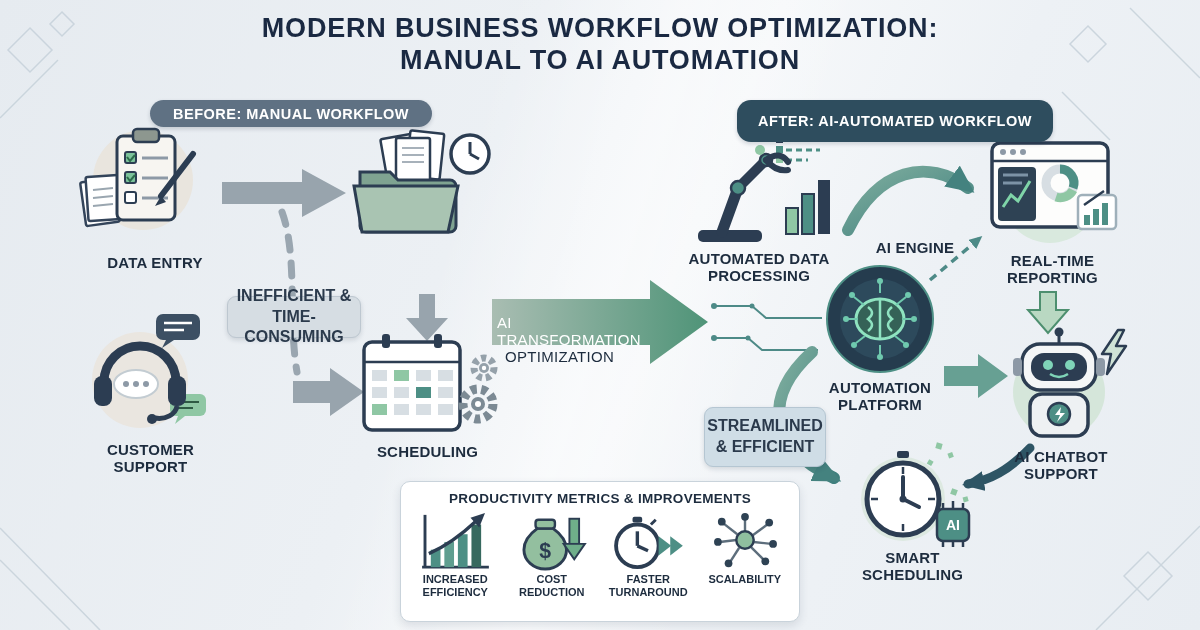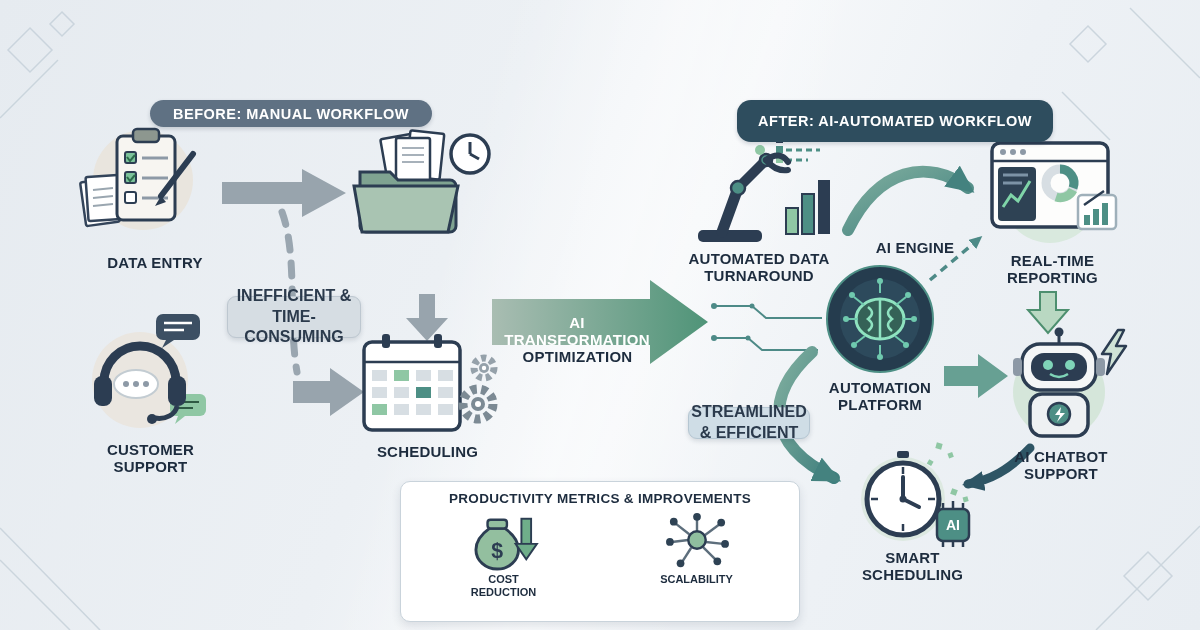--- a/index.html
+++ b/index.html
@@ -18,22 +18,22 @@
     font-size:15px; line-height:1.16; letter-spacing:.2px; white-space:pre-line; }
   .badge { position:absolute; display:flex; align-items:center; justify-content:center;
     color:#ffffff; font-weight:bold; font-size:14.5px; letter-spacing:.5px; border-radius:14px;
     box-shadow:0 2px 4px rgba(20,40,60,.18);margin-top:8px; }
   .badge-before { left:150px; top:92px; width:282px; height:27px; background:#5f7183; }
   .badge-after  { left:737px; top:92px; width:316px; height:42px; background:#2e4d5e; }
   .callout { position:absolute; display:flex; align-items:center; justify-content:center;
     text-align:center; font-weight:bold; font-size:16px; color:#2b3a4c; border-radius:9px;
     line-height:1.3; white-space:pre-line; box-shadow:0 2px 5px rgba(20,40,60,.15); }
   .callout-inefficient { left:227px; top:296px; width:134px; height:42px; background:#d6dde3; border:1px solid #bdc7d0; }
-  .callout-streamlined { left:688px; top:407px; width:122px; height:32px; background:#cfdde6; border:1px solid #b5c6d2; }
-  .arrow-label { position:absolute; text-align:center; font-weight:bold; letter-spacing:.3px; white-space:pre-line; }
+  .callout-streamlined { left:704px; top:407px; width:122px; height:60px; background:#cfdde6; border:1px solid #b5c6d2; }
+  .arrow-label { position:absolute; font-weight:normal; letter-spacing:.3px; white-space:pre-line; }
   .arrow-label-main { left:497px; top:314px; width:160px; font-size:15px; color:#ffffff; }
   .arrow-label-sub  { left:505px; top:348px; width:145px; font-size:15px; color:#1d2c3e; }
   .metrics { position:absolute; left:400px; top:481px; width:400px; height:141px; background:#ffffff;
     border:1.5px solid #c9d3db; border-radius:10px; box-shadow:0 4px 10px rgba(30,50,70,.12); }
   .metrics-title { text-align:center; padding-top:9px; font-weight:bold; font-size:13.5px;
     letter-spacing:.3px; color:#1d2c3e; }
   .metrics-row { display:flex; margin-top:5px; padding:0 6px; }
   .metric { flex:1; display:flex; flex-direction:column; align-items:center; }
   .metric-label { font-weight:bold; font-size:11px; line-height:1.2; text-align:center;
     color:#1d2c3e; white-space:pre-line; margin-top:2px; }
@@ -319,67 +319,96 @@
       <line x1="90" y1="92" x2="90" y2="98"></line>
         <line x1="100" y1="92" x2="100" y2="98"></line>
         <line x1="110" y1="92" x2="110" y2="98"></line>
     </g>
     <rect x="84" y="60" width="32" height="32" rx="6" fill="#4d8f85" stroke="#2c3d52" stroke-width="2.5"></rect>
     <text x="100" y="81" text-anchor="middle" font-size="14" font-weight="bold" fill="#ffffff" font-family="Liberation Sans, sans-serif">AI</text>
     <rect x="98" y="40" width="6" height="6" fill="#8fc7a4" transform="rotate(20 101 43)"></rect>
     <rect x="110" y="48" width="5" height="5" fill="#8fc7a4" transform="rotate(-15 112 50)"></rect>
   </svg>
 
+  <div class="title">MODERN BUSINESS WORKFLOW OPTIMIZATION:
+MANUAL TO AI AUTOMATION</div>
 
   <div class="badge badge-before">BEFORE: MANUAL WORKFLOW</div>
   <div class="badge badge-after">AFTER: AI-AUTOMATED WORKFLOW</div>
 
   <div class="label" style="left:85px;top:254px;width:140px">DATA ENTRY</div>
   <div class="label" style="left:78px;top:441px;width:145px">CUSTOMER
 SUPPORT</div>
   <div class="label" style="left:355px;top:443px;width:145px">SCHEDULING</div>
 
   <div class="callout callout-inefficient">INEFFICIENT &amp;
 TIME-CONSUMING</div>
 
   <div class="arrow-label arrow-label-main">AI TRANSFORMATION</div>
   <div class="arrow-label arrow-label-sub">OPTIMIZATION</div>
 
   <div class="label" style="left:680px;top:250px;width:158px">AUTOMATED DATA
-TURNAROUND</div>
+PROCESSING</div>
   <div class="label" style="left:859px;top:239px;width:112px">AI ENGINE</div>
   <div class="label" style="left:802px;top:379px;width:156px">AUTOMATION
 PLATFORM</div>
   <div class="label" style="left:985px;top:252px;width:135px">REAL-TIME
 REPORTING</div>
   <div class="label" style="left:995px;top:448px;width:132px">AI CHATBOT
 SUPPORT</div>
   <div class="label" style="left:845px;top:549px;width:135px">SMART
 SCHEDULING</div>
 
   <div class="callout callout-streamlined">STREAMLINED
 &amp; EFFICIENT</div>
 
   <div class="metrics">
     <div class="metrics-title">PRODUCTIVITY METRICS &amp; IMPROVEMENTS</div>
     <div class="metrics-row">
 
+      <div class="metric">
+        <svg width="76" height="60" viewBox="0 0 78 62">
+          <line x1="8" y1="4" x2="8" y2="58" stroke="#2c3d52" stroke-width="3"></line>
+          <line x1="5" y1="58" x2="74" y2="58" stroke="#2c3d52" stroke-width="3"></line>
+          <rect x="14" y="40" width="10" height="18" fill="#4d8f85"></rect>
+          <rect x="28" y="32" width="10" height="26" fill="#5f9e90"></rect>
+          <rect x="42" y="24" width="10" height="34" fill="#4d8f85"></rect>
+          <rect x="56" y="14" width="10" height="44" fill="#37695f"></rect>
+          <path d="M12 44 C30 36 44 26 60 11" stroke="#2c3d52" stroke-width="3.5" fill="none"></path>
+          <polygon points="70,2 55,7 64,17" fill="#2c3d52"></polygon>
+        </svg>
+        <div class="metric-label">INCREASED
+EFFICIENCY</div>
+      </div>
 
       <div class="metric">
         <svg width="76" height="60" viewBox="0 0 78 62">
           <path d="M24 18 Q10 28 10 40 A22 20 0 0 0 54 40 Q54 28 40 18 Z" fill="#93bf9f" stroke="#2c3d52" stroke-width="3"></path>
           <rect x="22" y="9" width="20" height="9" rx="3" fill="#93bf9f" stroke="#2c3d52" stroke-width="2.5"></rect>
           <text x="32" y="49" text-anchor="middle" font-size="22" font-weight="bold" fill="#2c3d52" font-family="Liberation Sans, sans-serif">$</text>
           <rect x="57" y="8" width="10" height="26" fill="#6fae8a" stroke="#2c3d52" stroke-width="2"></rect>
           <polygon points="51,34 73,34 62,50" fill="#6fae8a" stroke="#2c3d52" stroke-width="2"></polygon>
         </svg>
         <div class="metric-label">COST
 REDUCTION</div>
       </div>
 
+      <div class="metric">
+        <svg width="76" height="60" viewBox="0 0 78 62">
+          <rect x="23" y="6" width="10" height="6" rx="2" fill="#2c3d52"></rect>
+          <line x1="42" y1="14" x2="47" y2="9" stroke="#2c3d52" stroke-width="3"></line>
+          <circle cx="28" cy="36" r="22" fill="#ffffff" stroke="#2c3d52" stroke-width="4"></circle>
+          <line x1="28" y1="36" x2="28" y2="21" stroke="#2c3d52" stroke-width="3.5"></line>
+          <line x1="28" y1="36" x2="39" y2="41" stroke="#2c3d52" stroke-width="3.5"></line>
+          <polygon points="50,26 63,36 50,46" fill="#4d8f85"></polygon>
+          <polygon points="62,26 75,36 62,46" fill="#4d8f85"></polygon>
+        </svg>
+        <div class="metric-label">FASTER
+TURNAROUND</div>
+      </div>
 
       <div class="metric">
         <svg width="76" height="60" viewBox="0 0 78 62">
           <g stroke="#5d6e7c" stroke-width="2.5">
             <line x1="39" y1="21" x2="39" y2="8"></line>
             <line x1="47" y1="25" x2="62" y2="14"></line>
             <line x1="48" y1="32" x2="66" y2="34"></line>
             <line x1="45" y1="37" x2="58" y2="50"></line>
             <line x1="33" y1="38" x2="24" y2="52"></line>
             <line x1="30" y1="30" x2="13" y2="32"></line>

